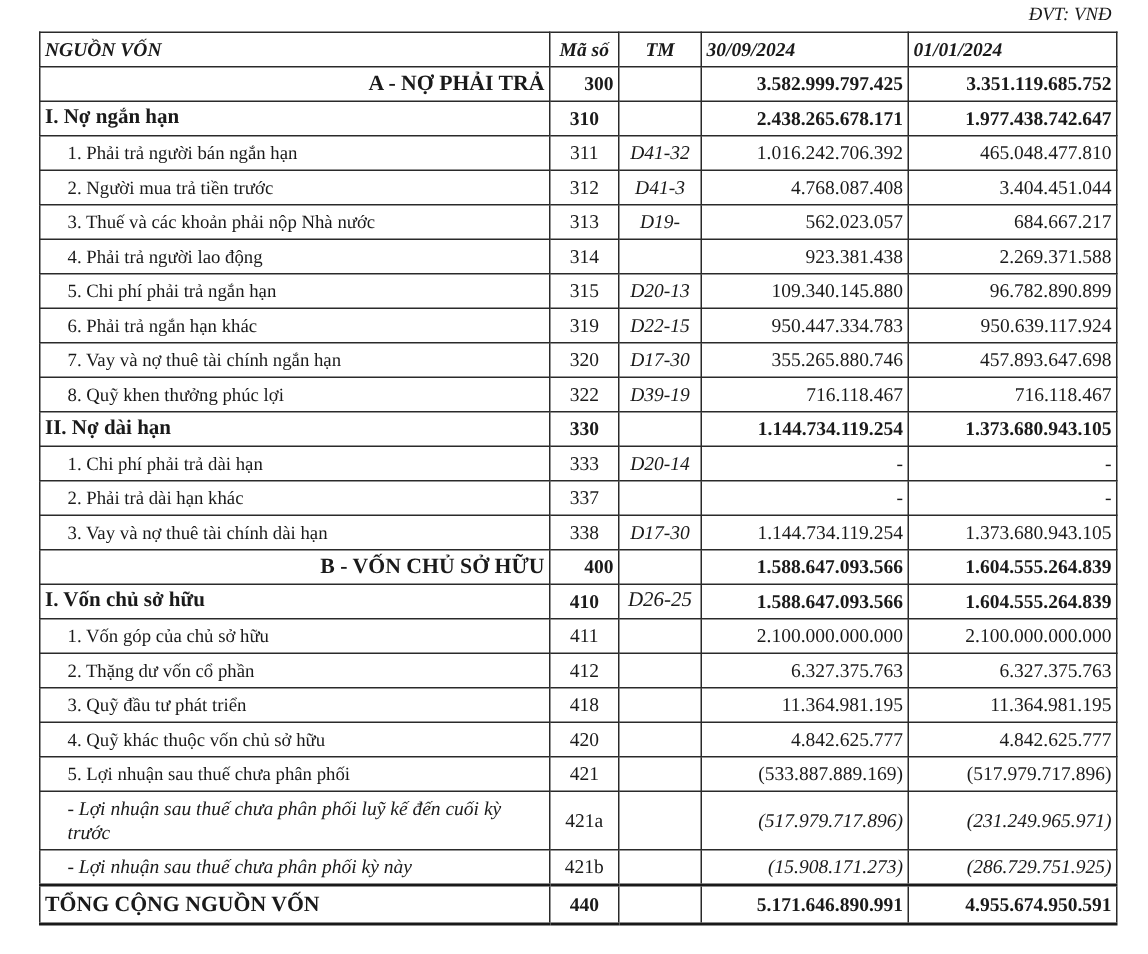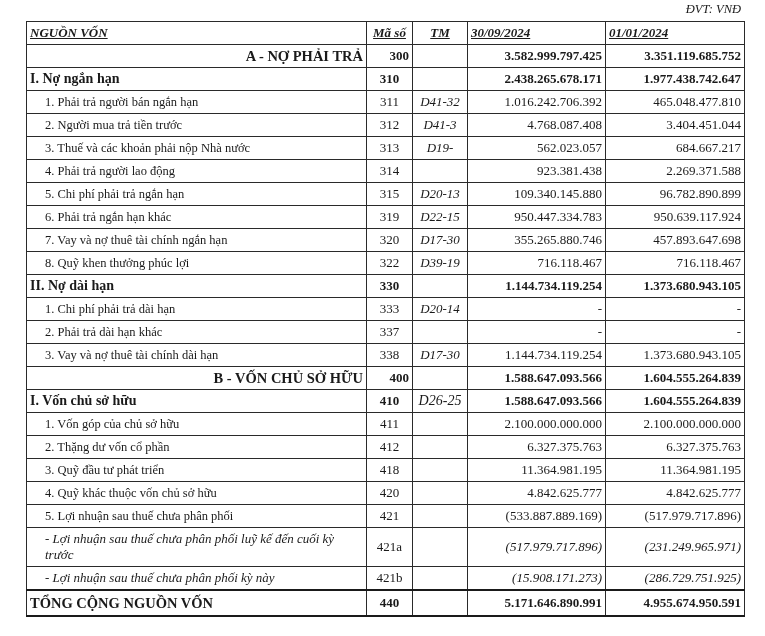--- a/index.html
+++ b/index.html
@@ -3,21 +3,21 @@
 <meta charset="utf-8">
 <style>
   html, body { margin: 0; padding: 0; background: #ffffff; }
   body { width: 765px; height: 636px; position: relative; overflow: hidden;
          font-family: "Liberation Serif", serif; color: #1a1a1a; }
   .unit { position: absolute; top: 2px; right: 24px; font-style: italic; font-size: 12.5px; }
   table.bs { position: absolute; left: 26px; top: 21px; width: 718px;
              border-collapse: collapse; font-size: 13px; table-layout: fixed; }
   table.bs td, table.bs th { border: 1px solid #2a2a2a; padding: 0 3px; height: 22px;
              white-space: nowrap; overflow: hidden; }
-  table.bs th { font-weight: bold; font-style: italic; text-decoration: underline; font-size: 13px; }
+  table.bs th { font-weight: bold; font-style: italic; font-size: 13px; }
   th.c-label { text-align: left; }
   th.c-code, th.c-tm { text-align: center; }
   th.c-v1, th.c-v2 { text-align: left; }
   td.c-code { text-align: center; }
   td.c-tm { text-align: center; font-style: italic; }
   td.c-v1, td.c-v2 { text-align: right; }
   tr.r-section td { font-weight: bold; font-size: 14.5px; height: 22px; text-align: right; }
   tr.r-section td.c-code, tr.r-section td.c-v1, tr.r-section td.c-v2 { font-size: 13px; }
   tr.r-sub td { font-weight: bold; font-size: 14px; }
   tr.r-sub td.c-code, tr.r-sub td.c-v1, tr.r-sub td.c-v2 { font-size: 13px; }

